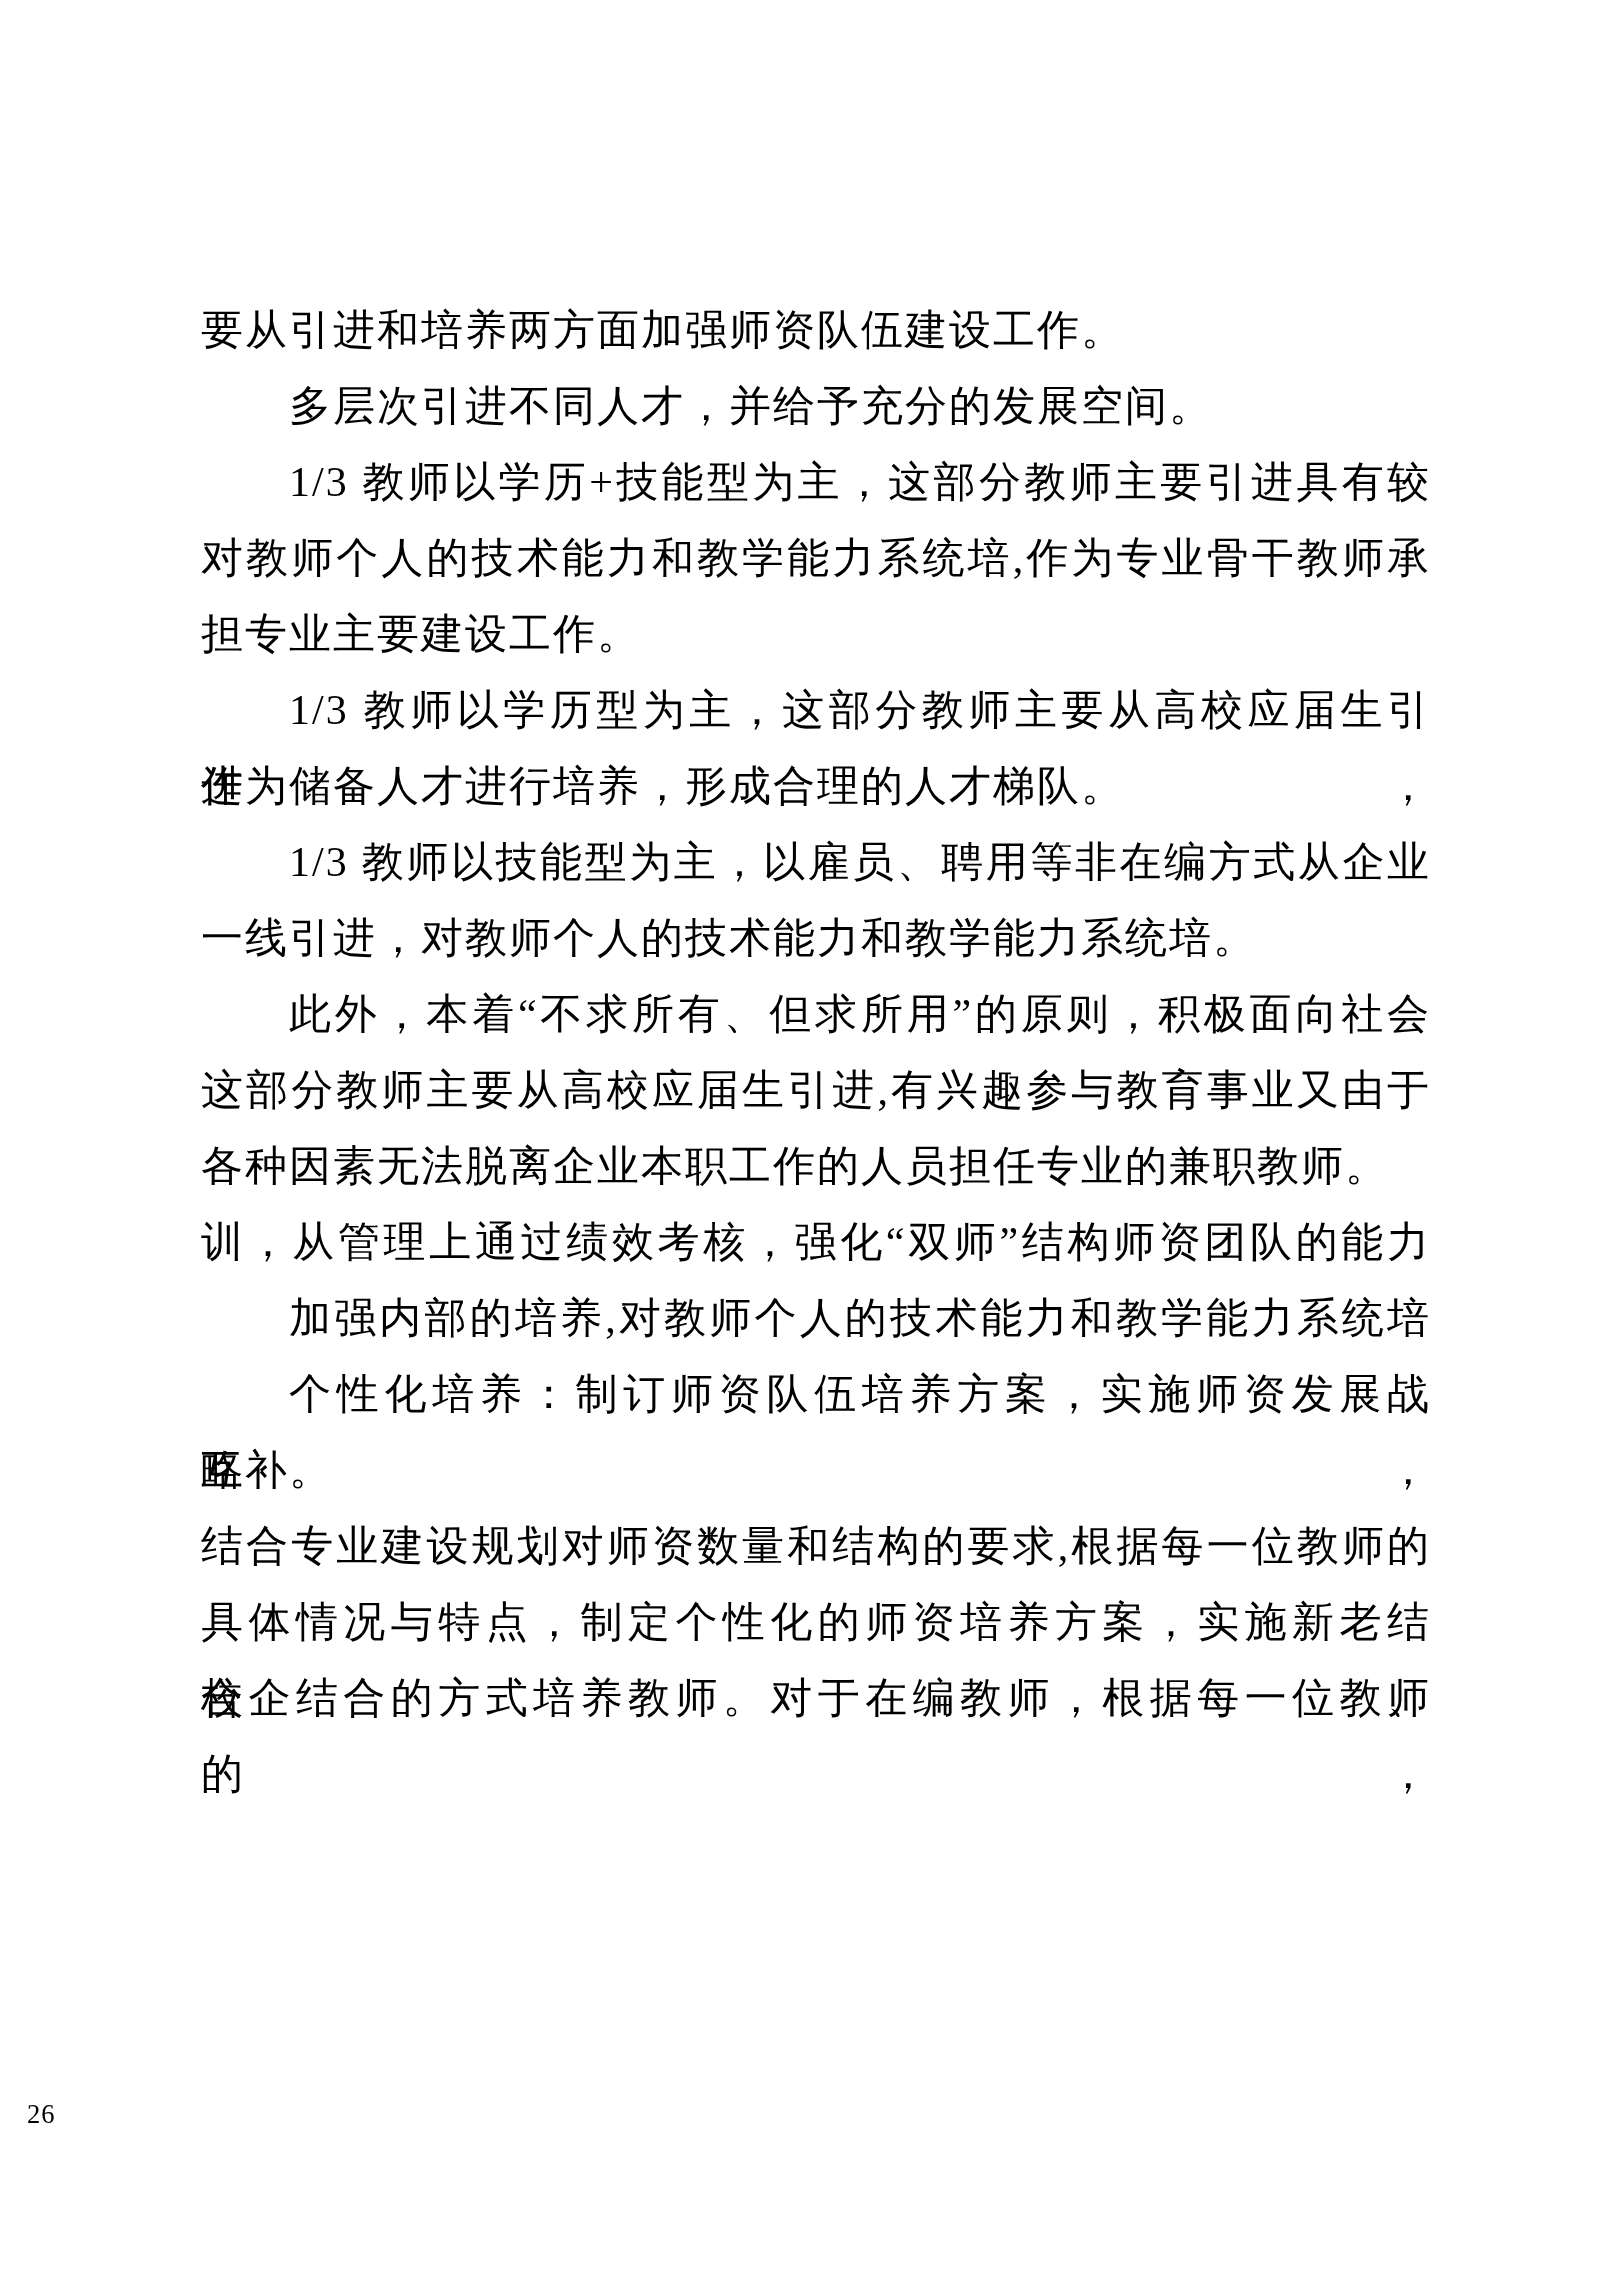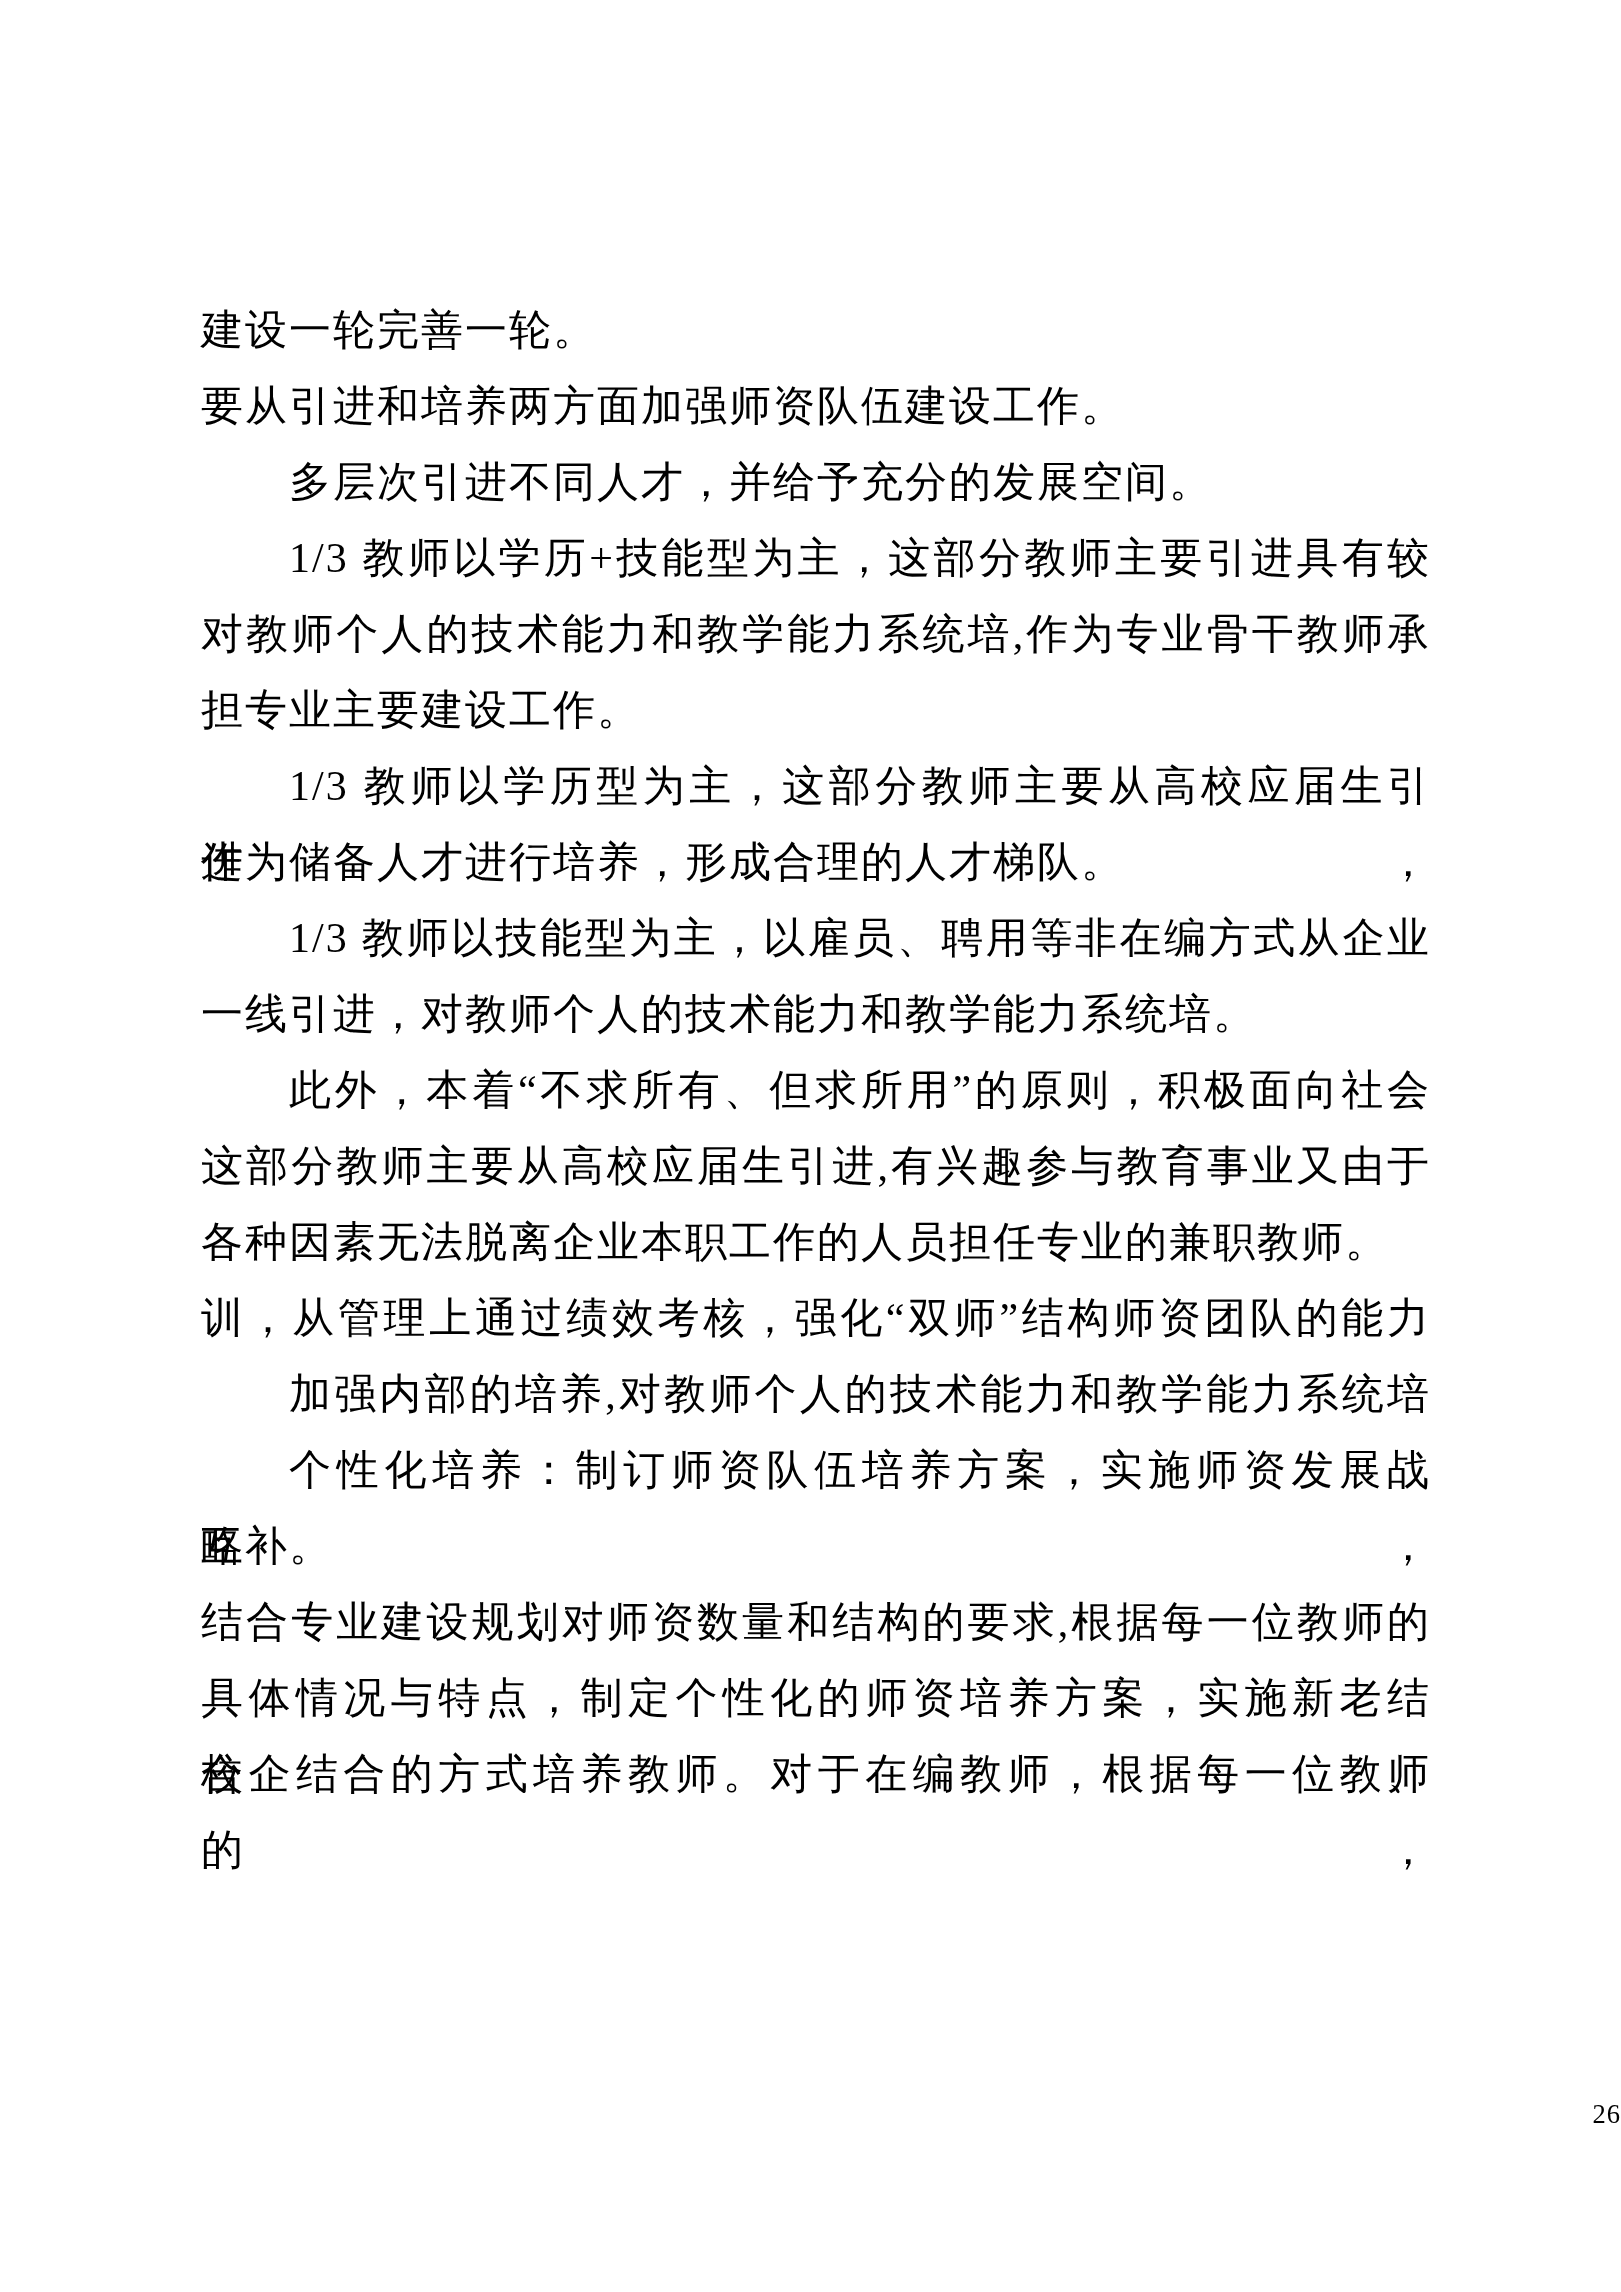--- a/index.html
+++ b/index.html
@@ -42,35 +42,35 @@
     text-justify: inter-character;
   }
   .line.indent {
     text-indent: 88px;
   }
   .footer {
     position: absolute;
     left: 0;
     right: 0;
     top: 2099px;
-    text-align: right;
+    text-align: left;
+    padding-left: 27px;
   }
   .pagenum {
     font-size: 26.5px;
     letter-spacing: 1px;
     color: #000000;
     font-family: "Liberation Serif", serif;
   }
 </style>
 </head>
 <body>
 
 <div class="page">
   <div class="textblock" id="textblock">
-      <div class="line">建设一轮完善一轮。</div>
       <div class="line">要从引进和培养两方面加强师资队伍建设工作。</div>
       <div class="line indent">多层次引进不同人才，并给予充分的发展空间。</div>
       <div class="line indent justify">1/3 教师以学历+技能型为主，这部分教师主要引进具有较</div>
       <div class="line justify">对教师个人的技术能力和教学能力系统培,作为专业骨干教师承</div>
       <div class="line">担专业主要建设工作。</div>
       <div class="line indent justify">1/3 教师以学历型为主，这部分教师主要从高校应届生引进，</div>
       <div class="line">作为储备人才进行培养，形成合理的人才梯队。</div>
       <div class="line indent justify">1/3 教师以技能型为主，以雇员、聘用等非在编方式从企业</div>
       <div class="line">一线引进，对教师个人的技术能力和教学能力系统培。</div>
       <div class="line indent justify">此外，本着“不求所有、但求所用”的原则，积极面向社会</div>

